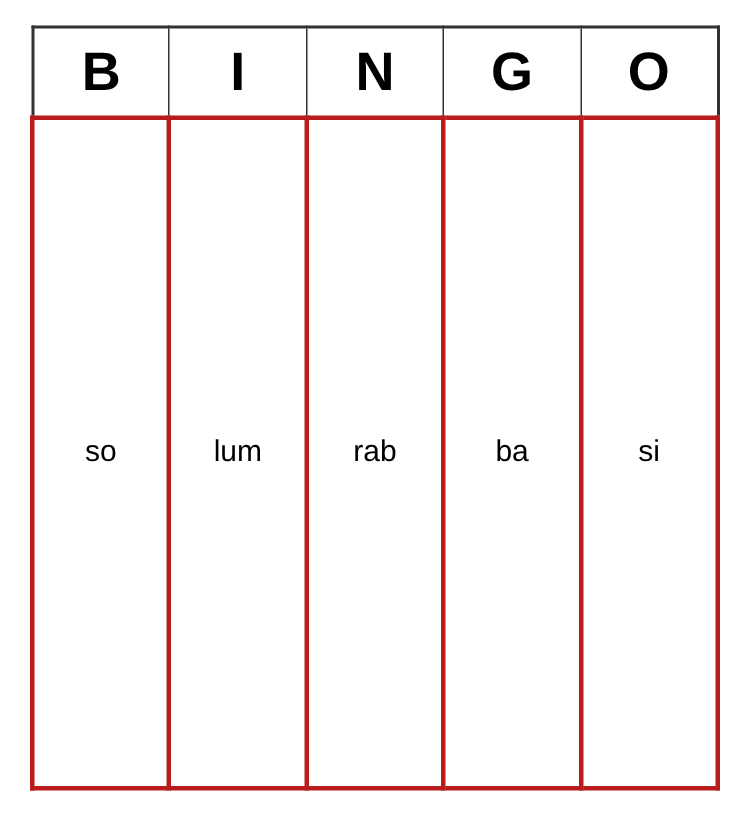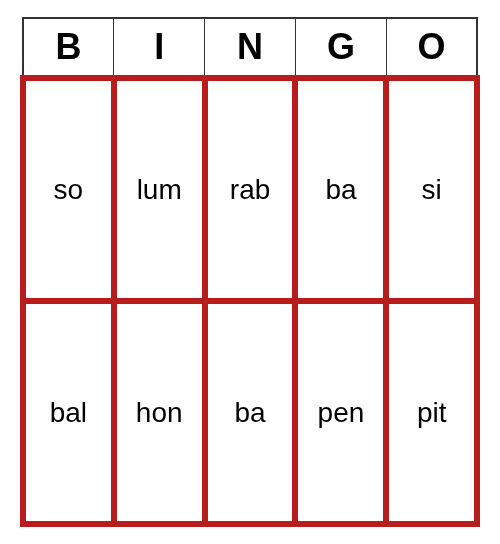--- a/index.html
+++ b/index.html
@@ -12,26 +12,26 @@
       height: 544px;
       font-family: Arial, sans-serif;
     }
     .bingo-card {
       border: 2px solid #333;
       border-collapse: collapse;
       width: 460px;
       height: 510px;
     }
     .bingo-card td, .bingo-card th {
-      border: 6px solid #b91c1c;
+      border: 3px solid #b91c1c;
       text-align: center;
       vertical-align: middle;
       width: 92px;
       height: 85px;
-      font-size: 28px;
+      font-size: 20px;
     }
     .bingo-card th {
       font-size: 36px;
       font-weight: bold;
       height: 60px;
       border: 1px solid #333;
     }
   </style>
 </head>
 <body>
@@ -47,21 +47,14 @@
       </tr>
   </thead>
   <tbody id="bingo-body">
   <tr>
         <td>so</td>
         <td>lum</td>
         <td>rab</td>
         <td>ba</td>
         <td>si</td>
       </tr>
-      <tr>
-        <td>bal</td>
-        <td>hon</td>
-        <td>ba</td>
-        <td>pen</td>
-        <td>pit</td>
-      </tr>
     </tbody>
 </table>
 
 </body></html>

